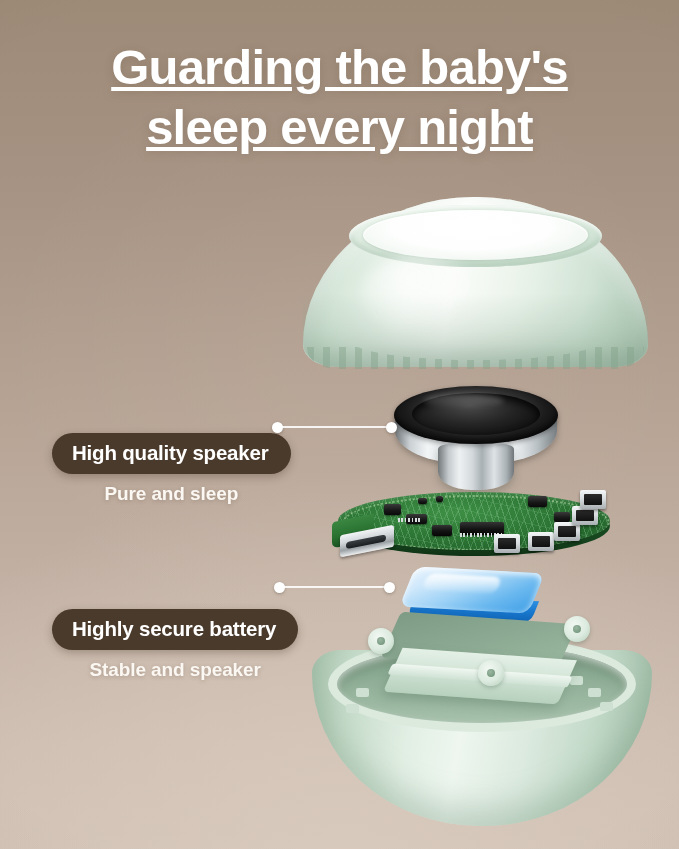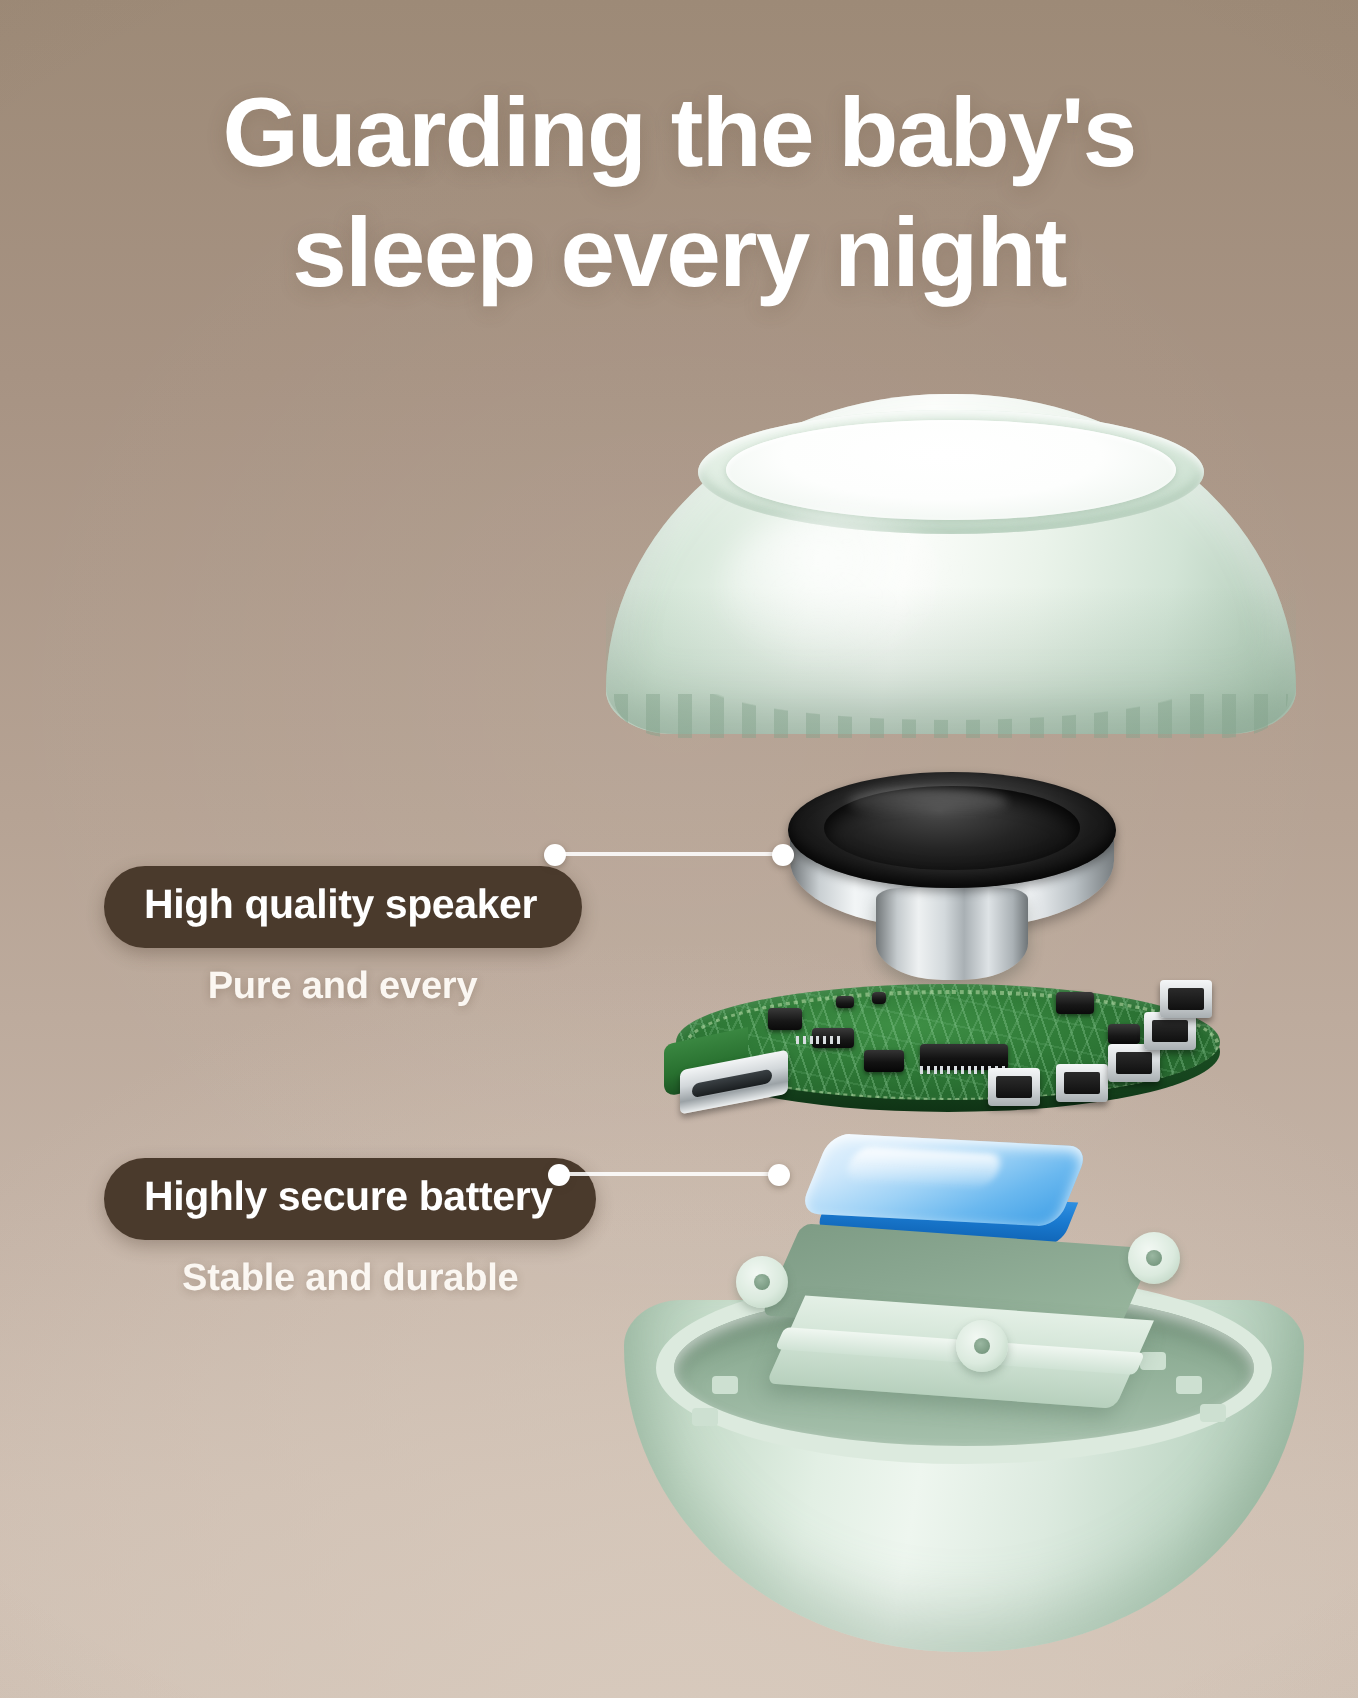--- a/index.html
+++ b/index.html
@@ -47,20 +47,21 @@
     text-align: center;
     color: #ffffff;
     font-size: 49px;
     line-height: 1.22;
     font-weight: 700;
     letter-spacing: -0.8px;
     text-shadow: 0 2px 10px rgba(90,70,52,0.22);
     white-space: pre-line;
     padding: 0 24px;
     box-sizing: border-box;
+    text-decoration: underline;
   }
 
   
   .product {
     position: absolute;
     left: 0;
     top: 0;
     width: 679px;
     height: 849px;
   }
@@ -563,27 +564,27 @@
         <div class="tray-rail"></div>
         <div class="post" style="left:-6px;top:10px;"></div>
         <div class="post" style="left:190px;top:-2px;"></div>
         <div class="post" style="left:104px;top:42px;"></div>
       </div>
     </div>
   </div>
 
   <div class="callout" style="left:52px;top:406px;">
     <div class="pill" style="background:#4a3a2c;">High quality speaker</div>
-    <div class="sub">Pure and every</div>
+    <div class="sub">Pure and sleep</div>
   </div>
   <div class="dot" style="left:272px;top:422px;"></div>
   <div class="leader" style="left:280px;top:426px;width:112px;"></div>
   <div class="dot" style="left:386px;top:422px;"></div>
 
-  <div class="callout" style="left:52px;top:552px;">
+  <div class="callout" style="left:52px;top:582px;">
     <div class="pill" style="background:#4a3a2c;">Highly secure battery</div>
-    <div class="sub">Stable and durable</div>
+    <div class="sub">Stable and speaker</div>
   </div>
   <div class="dot" style="left:274px;top:582px;"></div>
   <div class="leader" style="left:282px;top:586px;width:108px;"></div>
   <div class="dot" style="left:384px;top:582px;"></div>
 
 </div>
 
 </body></html>

